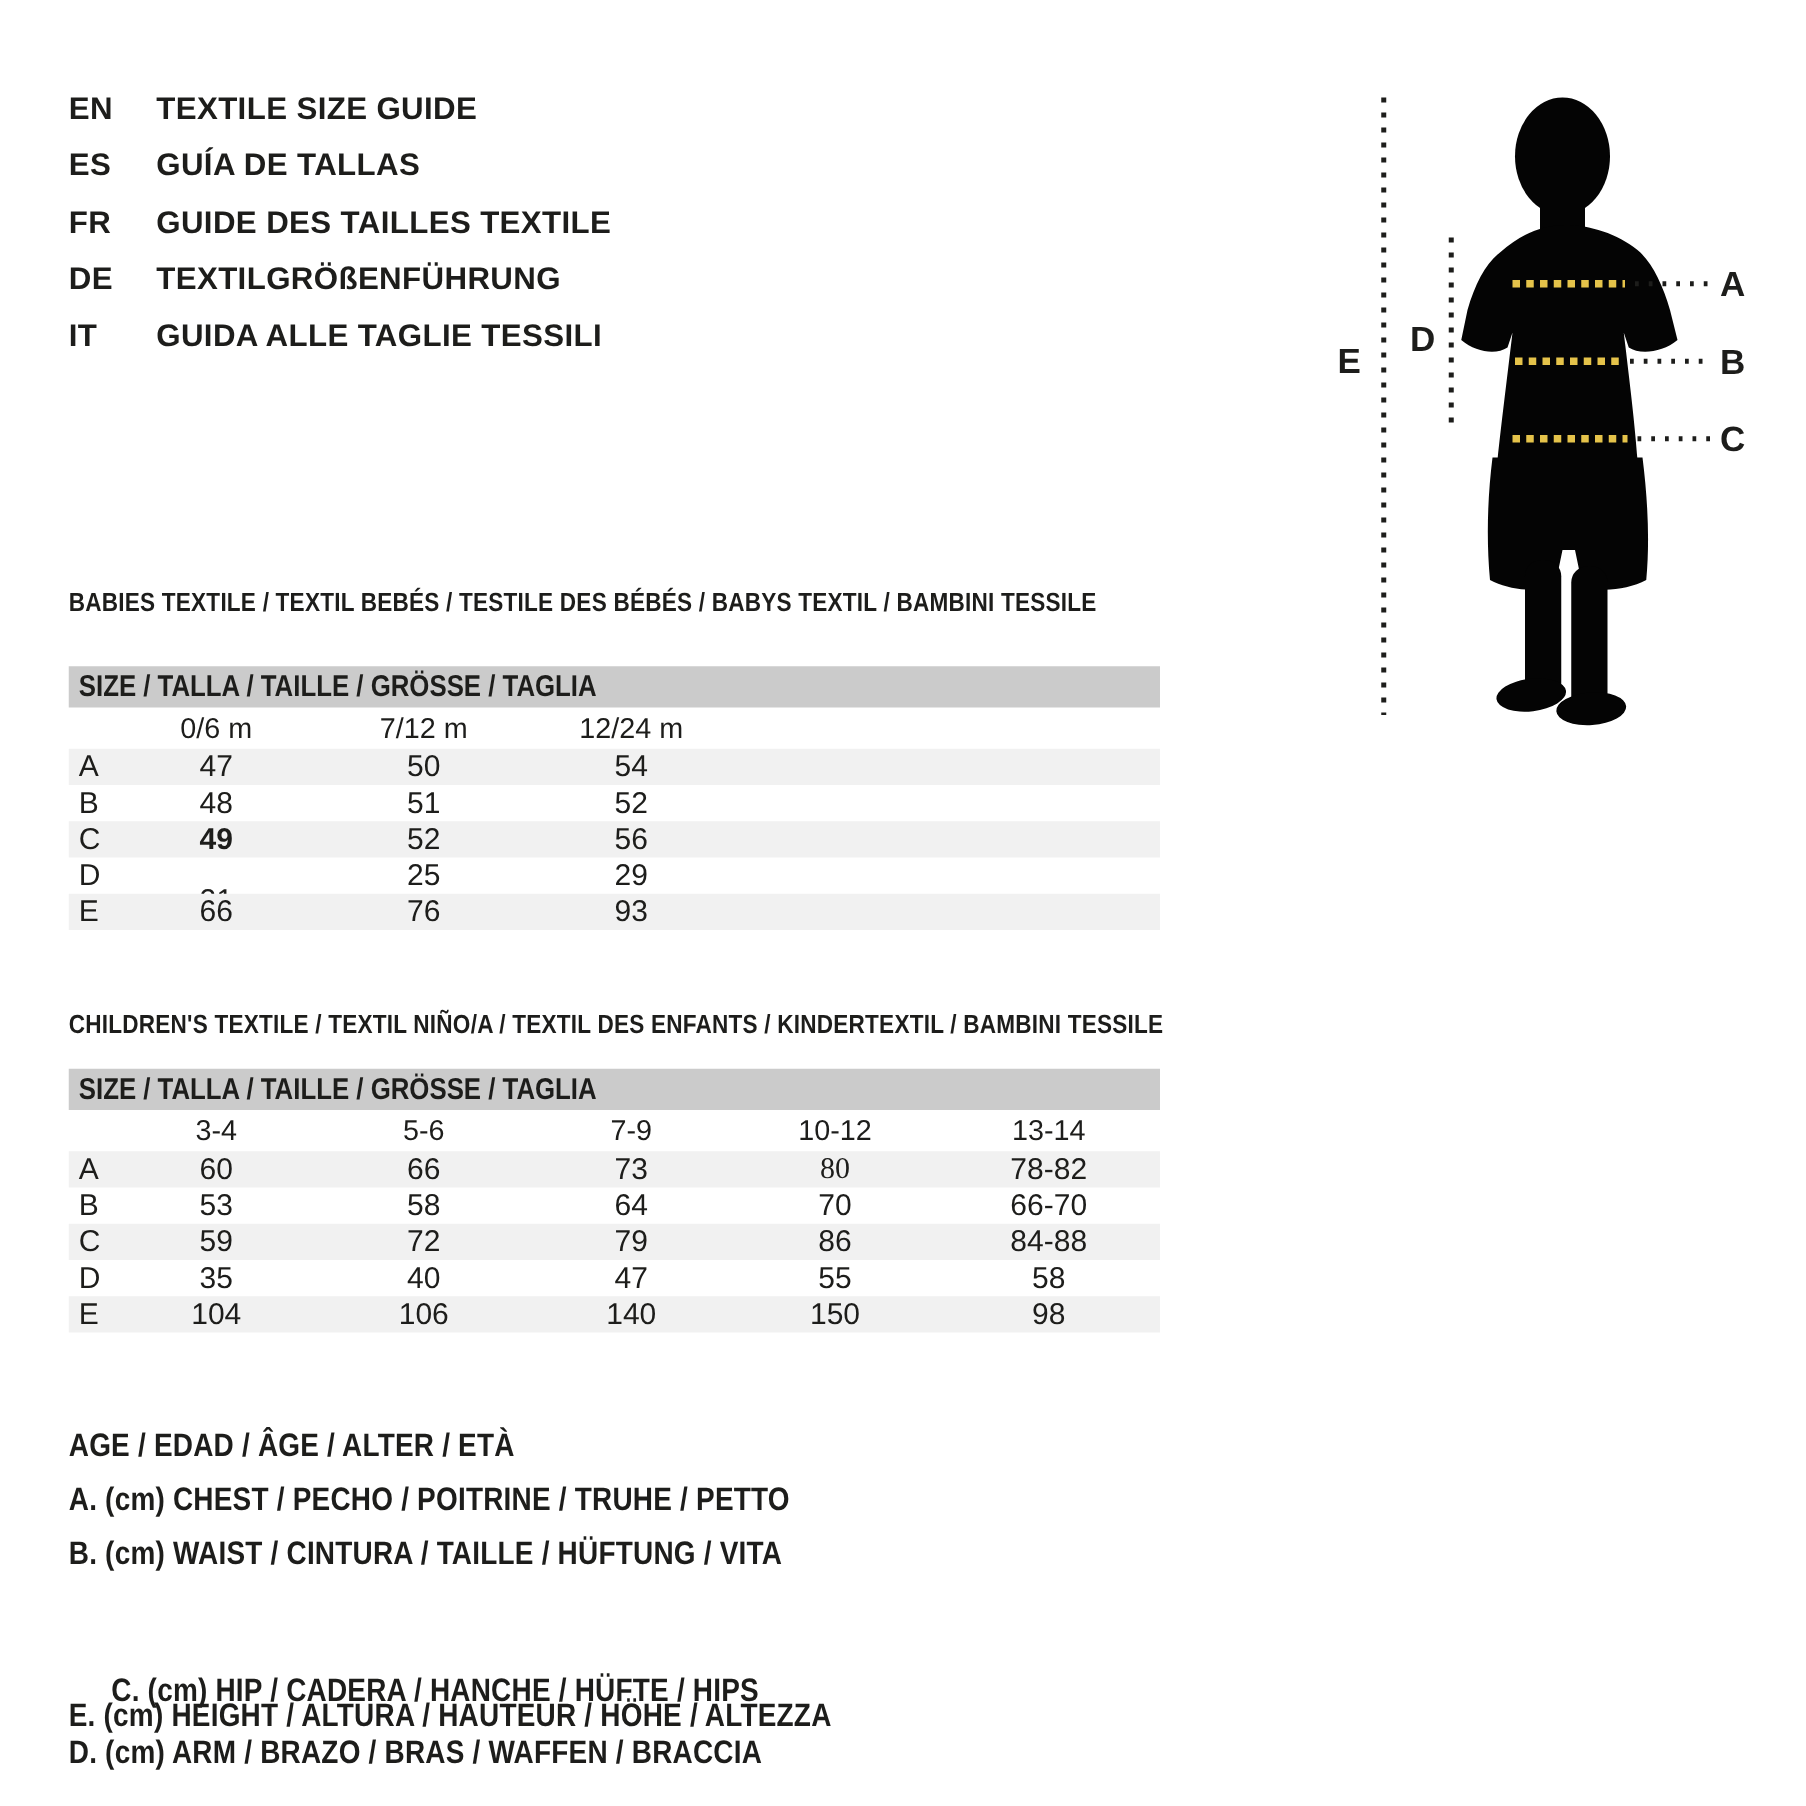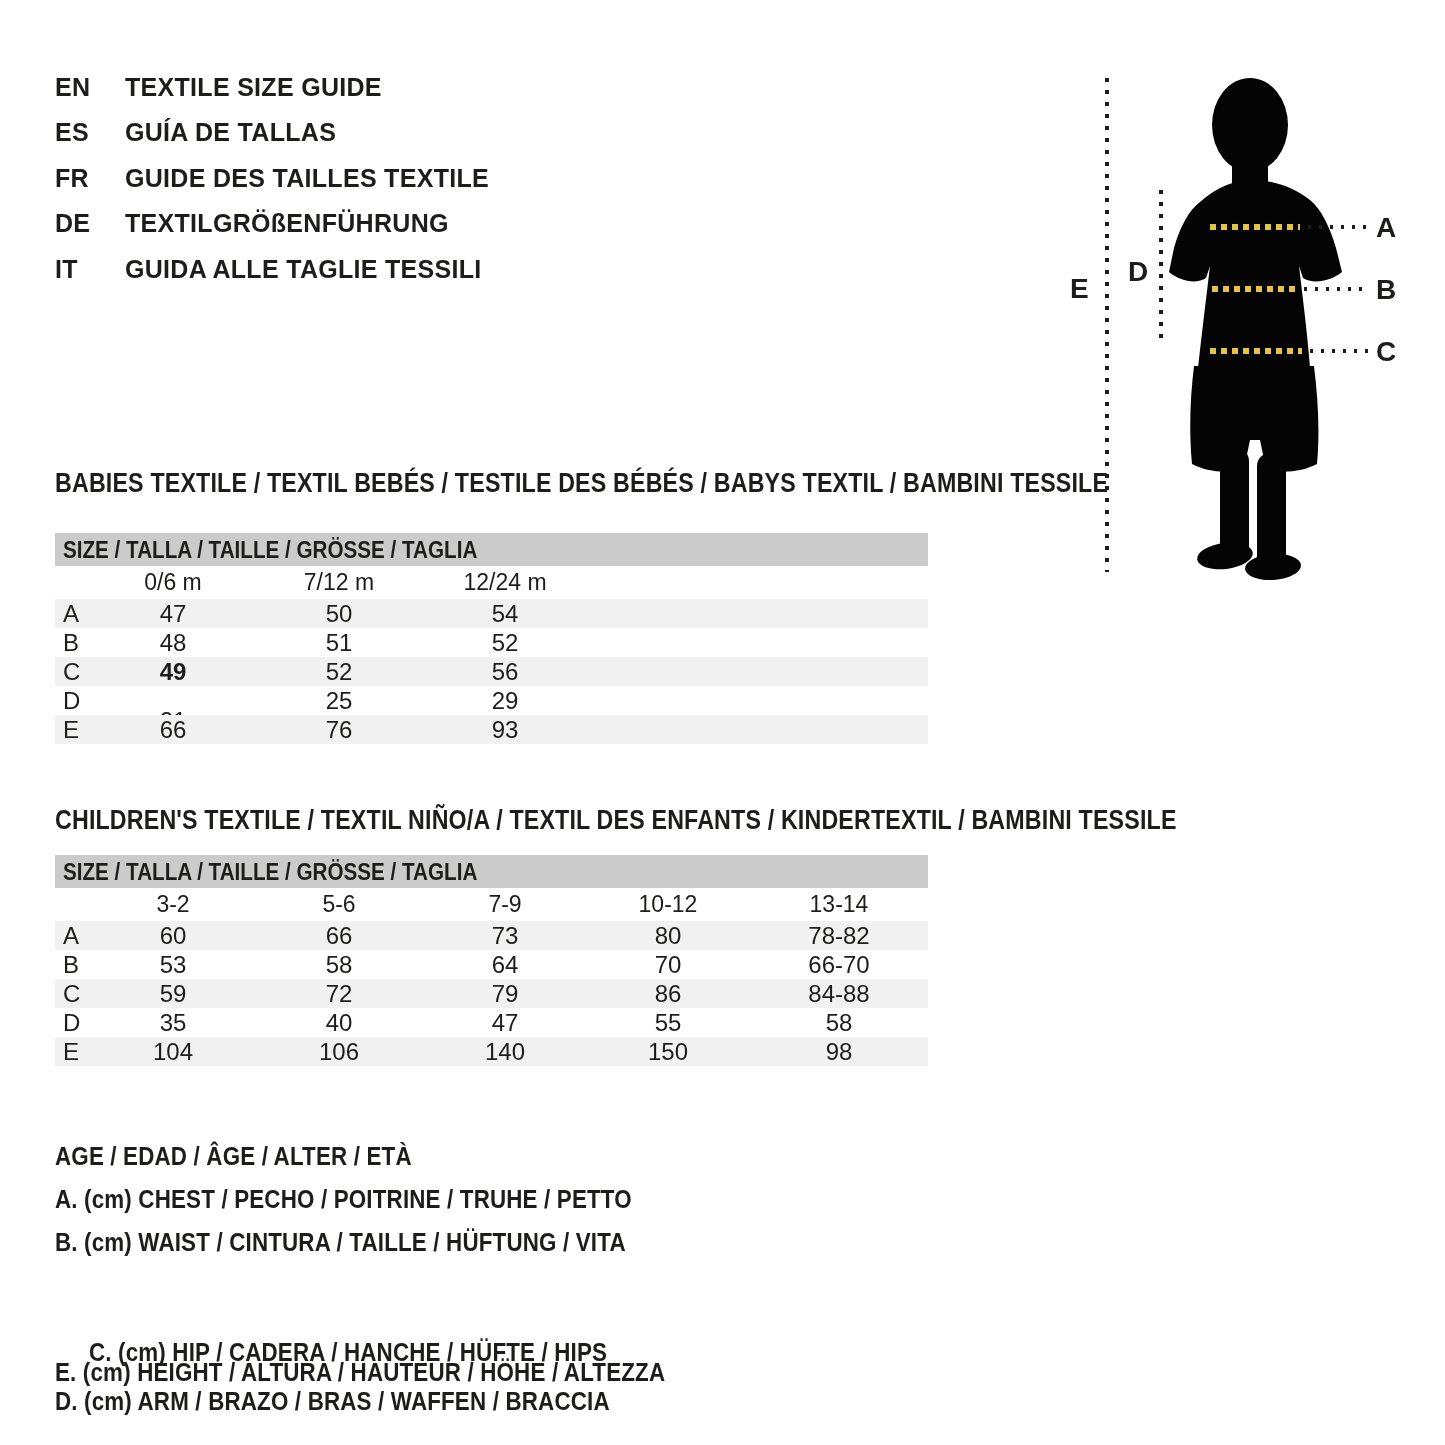--- a/index.html
+++ b/index.html
@@ -12,21 +12,21 @@
     overflow:hidden;
   }
   .condensed{transform:scaleX(0.86);transform-origin:0 50%;white-space:nowrap;}
   
   .lang-row{position:absolute;left:55px;height:44px;display:flex;align-items:flex-start;
     font-size:25px;font-weight:700;letter-spacing:0.3px;}
   .lang-code{display:inline-block;width:70px;flex:0 0 70px;}
   .lang-title{display:inline-block;}
   
   .section-title{position:absolute;left:55px;height:32px;display:flex;align-items:center;
-    font-size:27px;font-weight:700;letter-spacing:0.2px;}
+    font-size:21px;font-weight:700;letter-spacing:0.2px;}
   
   .size-table{position:absolute;left:55px;width:873px;text-align:center;}
   .band{position:absolute;left:0;top:0;width:873px;height:33px;background:#cbcbcb;
     display:flex;align-items:center;padding-left:8px;box-sizing:border-box;
     font-size:24px;font-weight:700;}
   .colhdr-row{position:absolute;left:0;top:33px;width:873px;height:33px;}
   .t-row{position:absolute;left:0;width:873px;height:29px;}
   .t-row.stripe{background:#f1f1f1;}
   .row-label{position:absolute;left:8px;top:0;height:100%;display:flex;align-items:center;
     font-size:24px;font-weight:400;}
@@ -170,32 +170,32 @@
 
   <div class="section-title" style="top:804px;">
     <span class="condensed">CHILDREN'S TEXTILE / TEXTIL NIÑO/A / TEXTIL DES ENFANTS / KINDERTEXTIL / BAMBINI TESSILE</span>
   </div>
 
   <div class="size-table" style="top:855px;height:211px;">
     <div class="band">
       <span class="condensed">SIZE / TALLA / TAILLE / GRÖSSE / TAGLIA</span>
     </div>
     <div class="colhdr-row">
-      <span class="cell" style="left:53px;">3-2</span>
+      <span class="cell" style="left:53px;">3-4</span>
       <span class="cell" style="left:219px;">5-6</span>
       <span class="cell" style="left:385px;">7-9</span>
       <span class="cell" style="left:548px;">10-12</span>
       <span class="cell" style="left:719px;">13-14</span>
     </div>
     <div class="t-row stripe" style="top:66px;">
       <span class="row-label">A</span>
       <span class="cell" style="left:53px;">60</span>
       <span class="cell" style="left:219px;">66</span>
       <span class="cell" style="left:385px;">73</span>
-      <span class="cell" style="left:548px;">80</span>
+      <span class="cell" style="left:548px;font-family:Liberation Serif, serif;">80</span>
       <span class="cell" style="left:719px;">78-82</span>
     </div>
     <div class="t-row" style="top:95px;">
       <span class="row-label">B</span>
       <span class="cell" style="left:53px;">53</span>
       <span class="cell" style="left:219px;">58</span>
       <span class="cell" style="left:385px;">64</span>
       <span class="cell" style="left:548px;">70</span>
       <span class="cell" style="left:719px;">66-70</span>
     </div>

